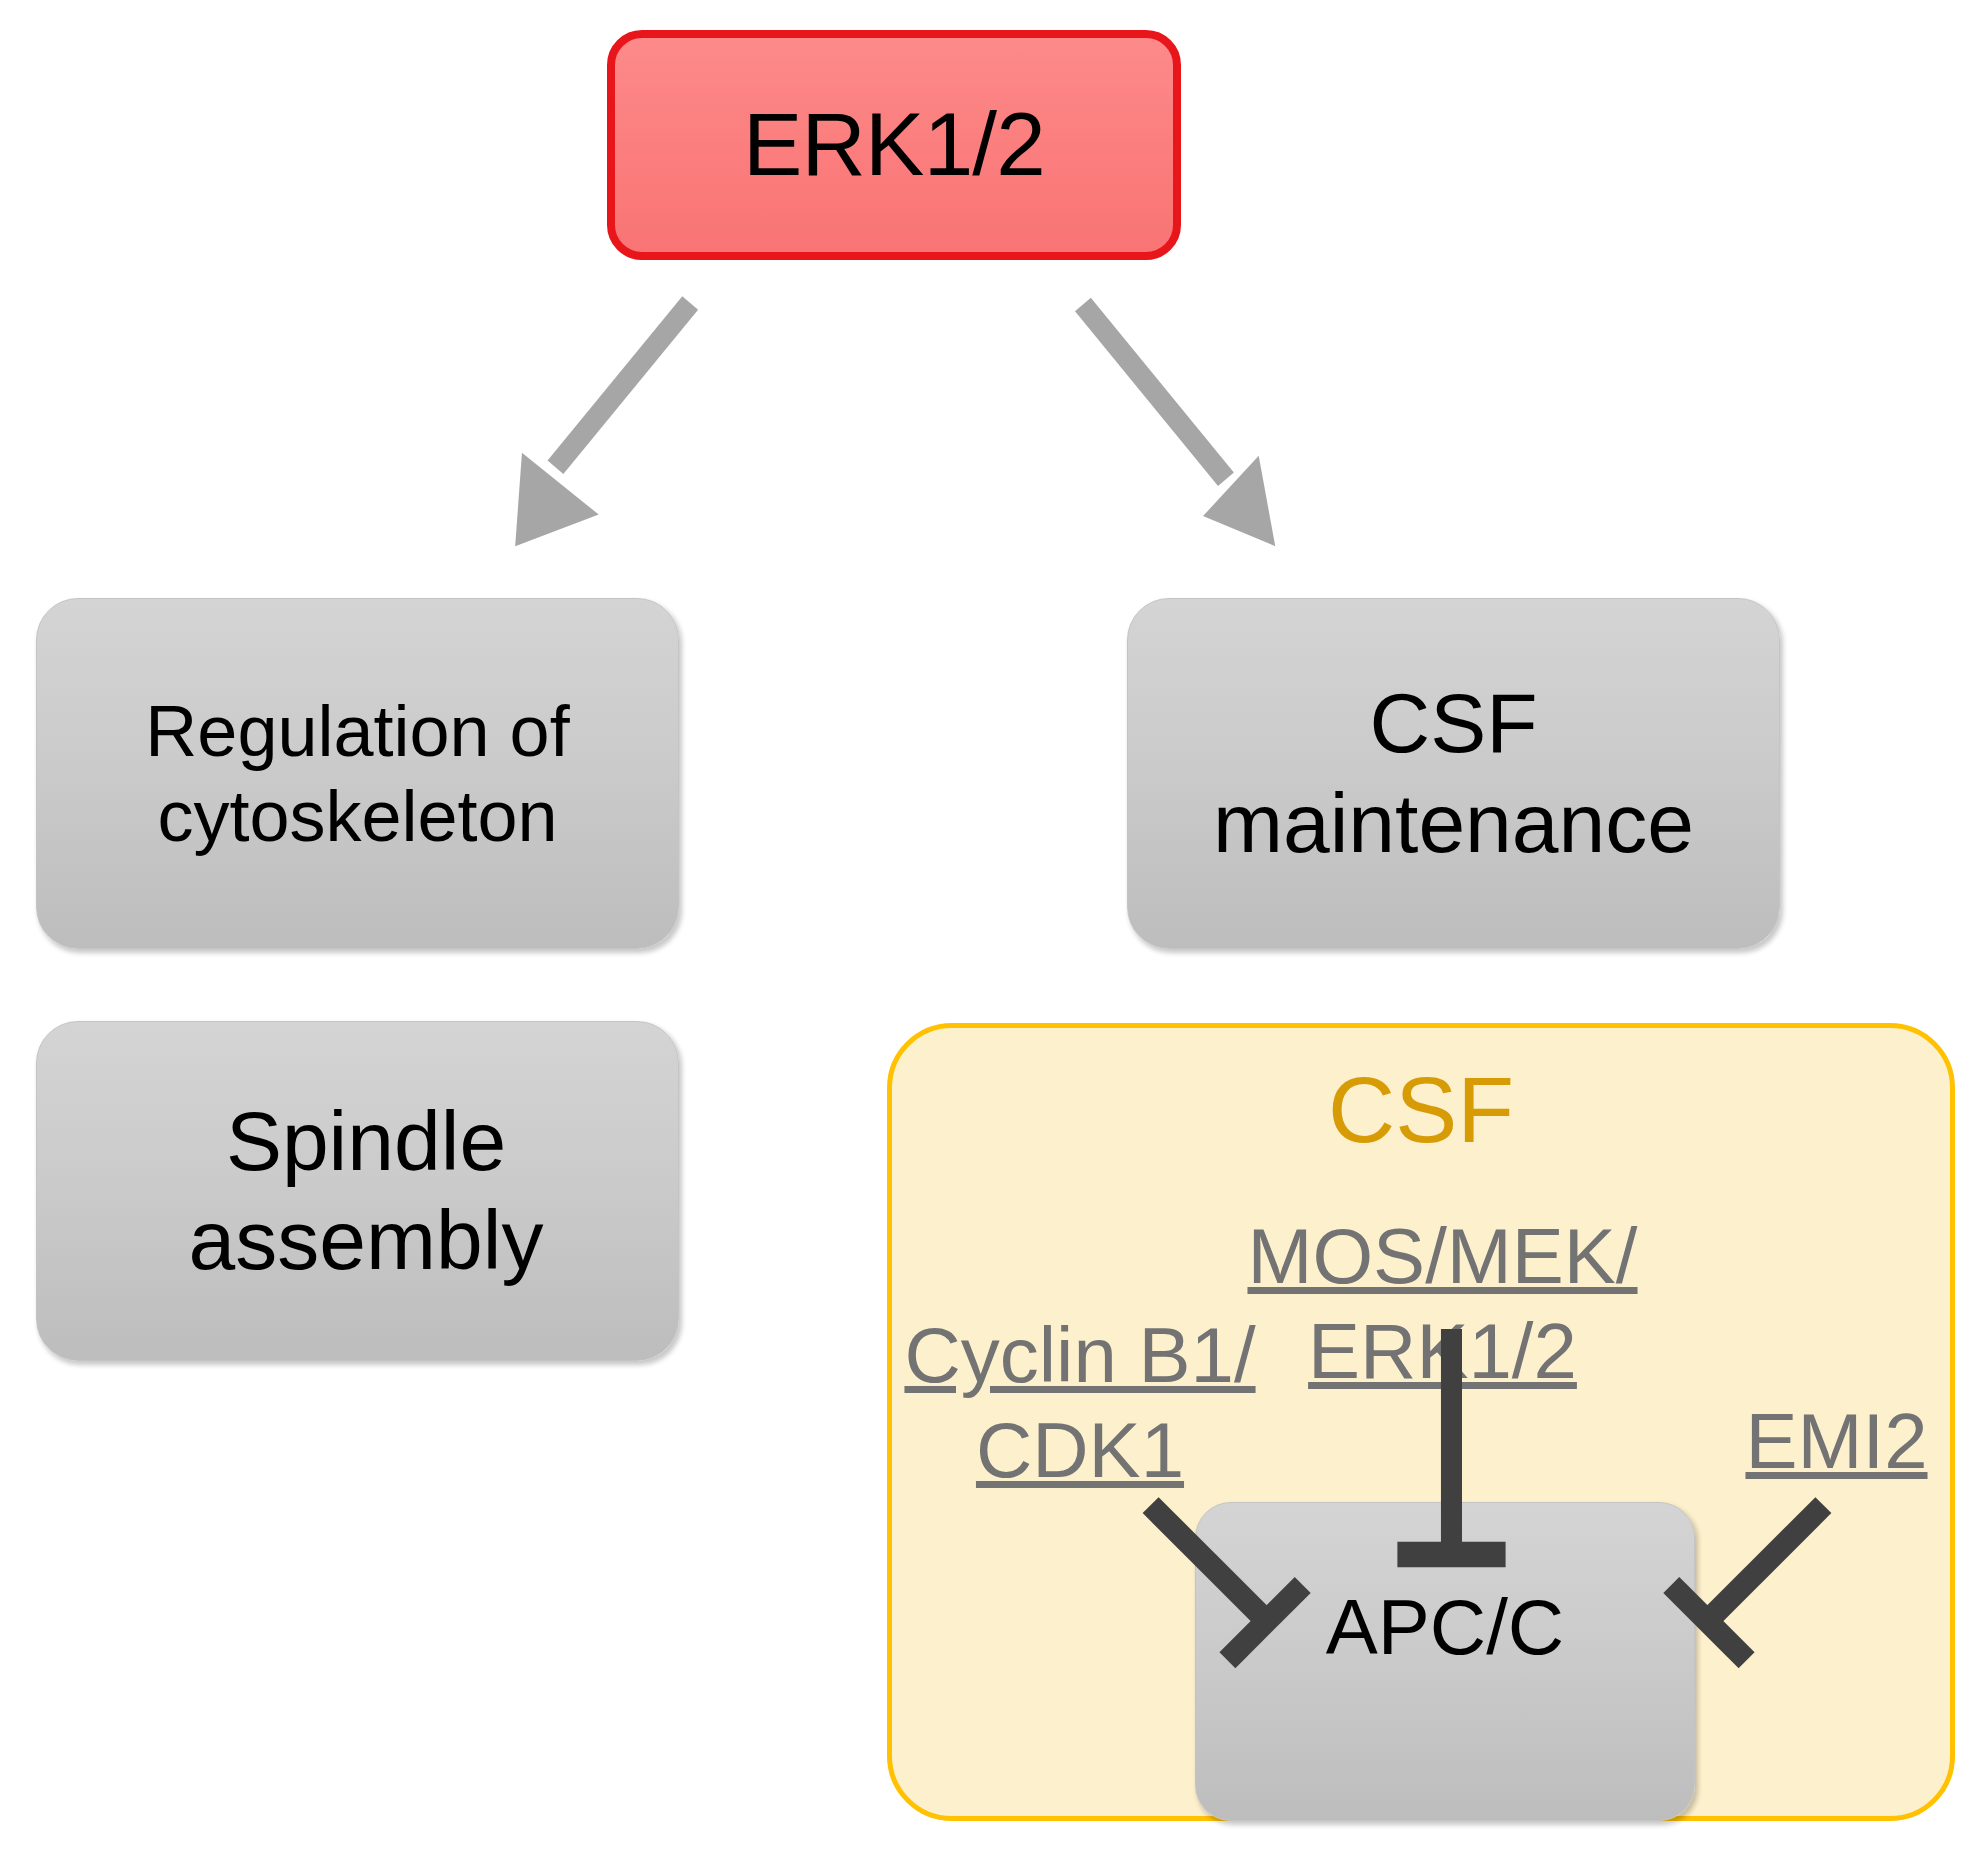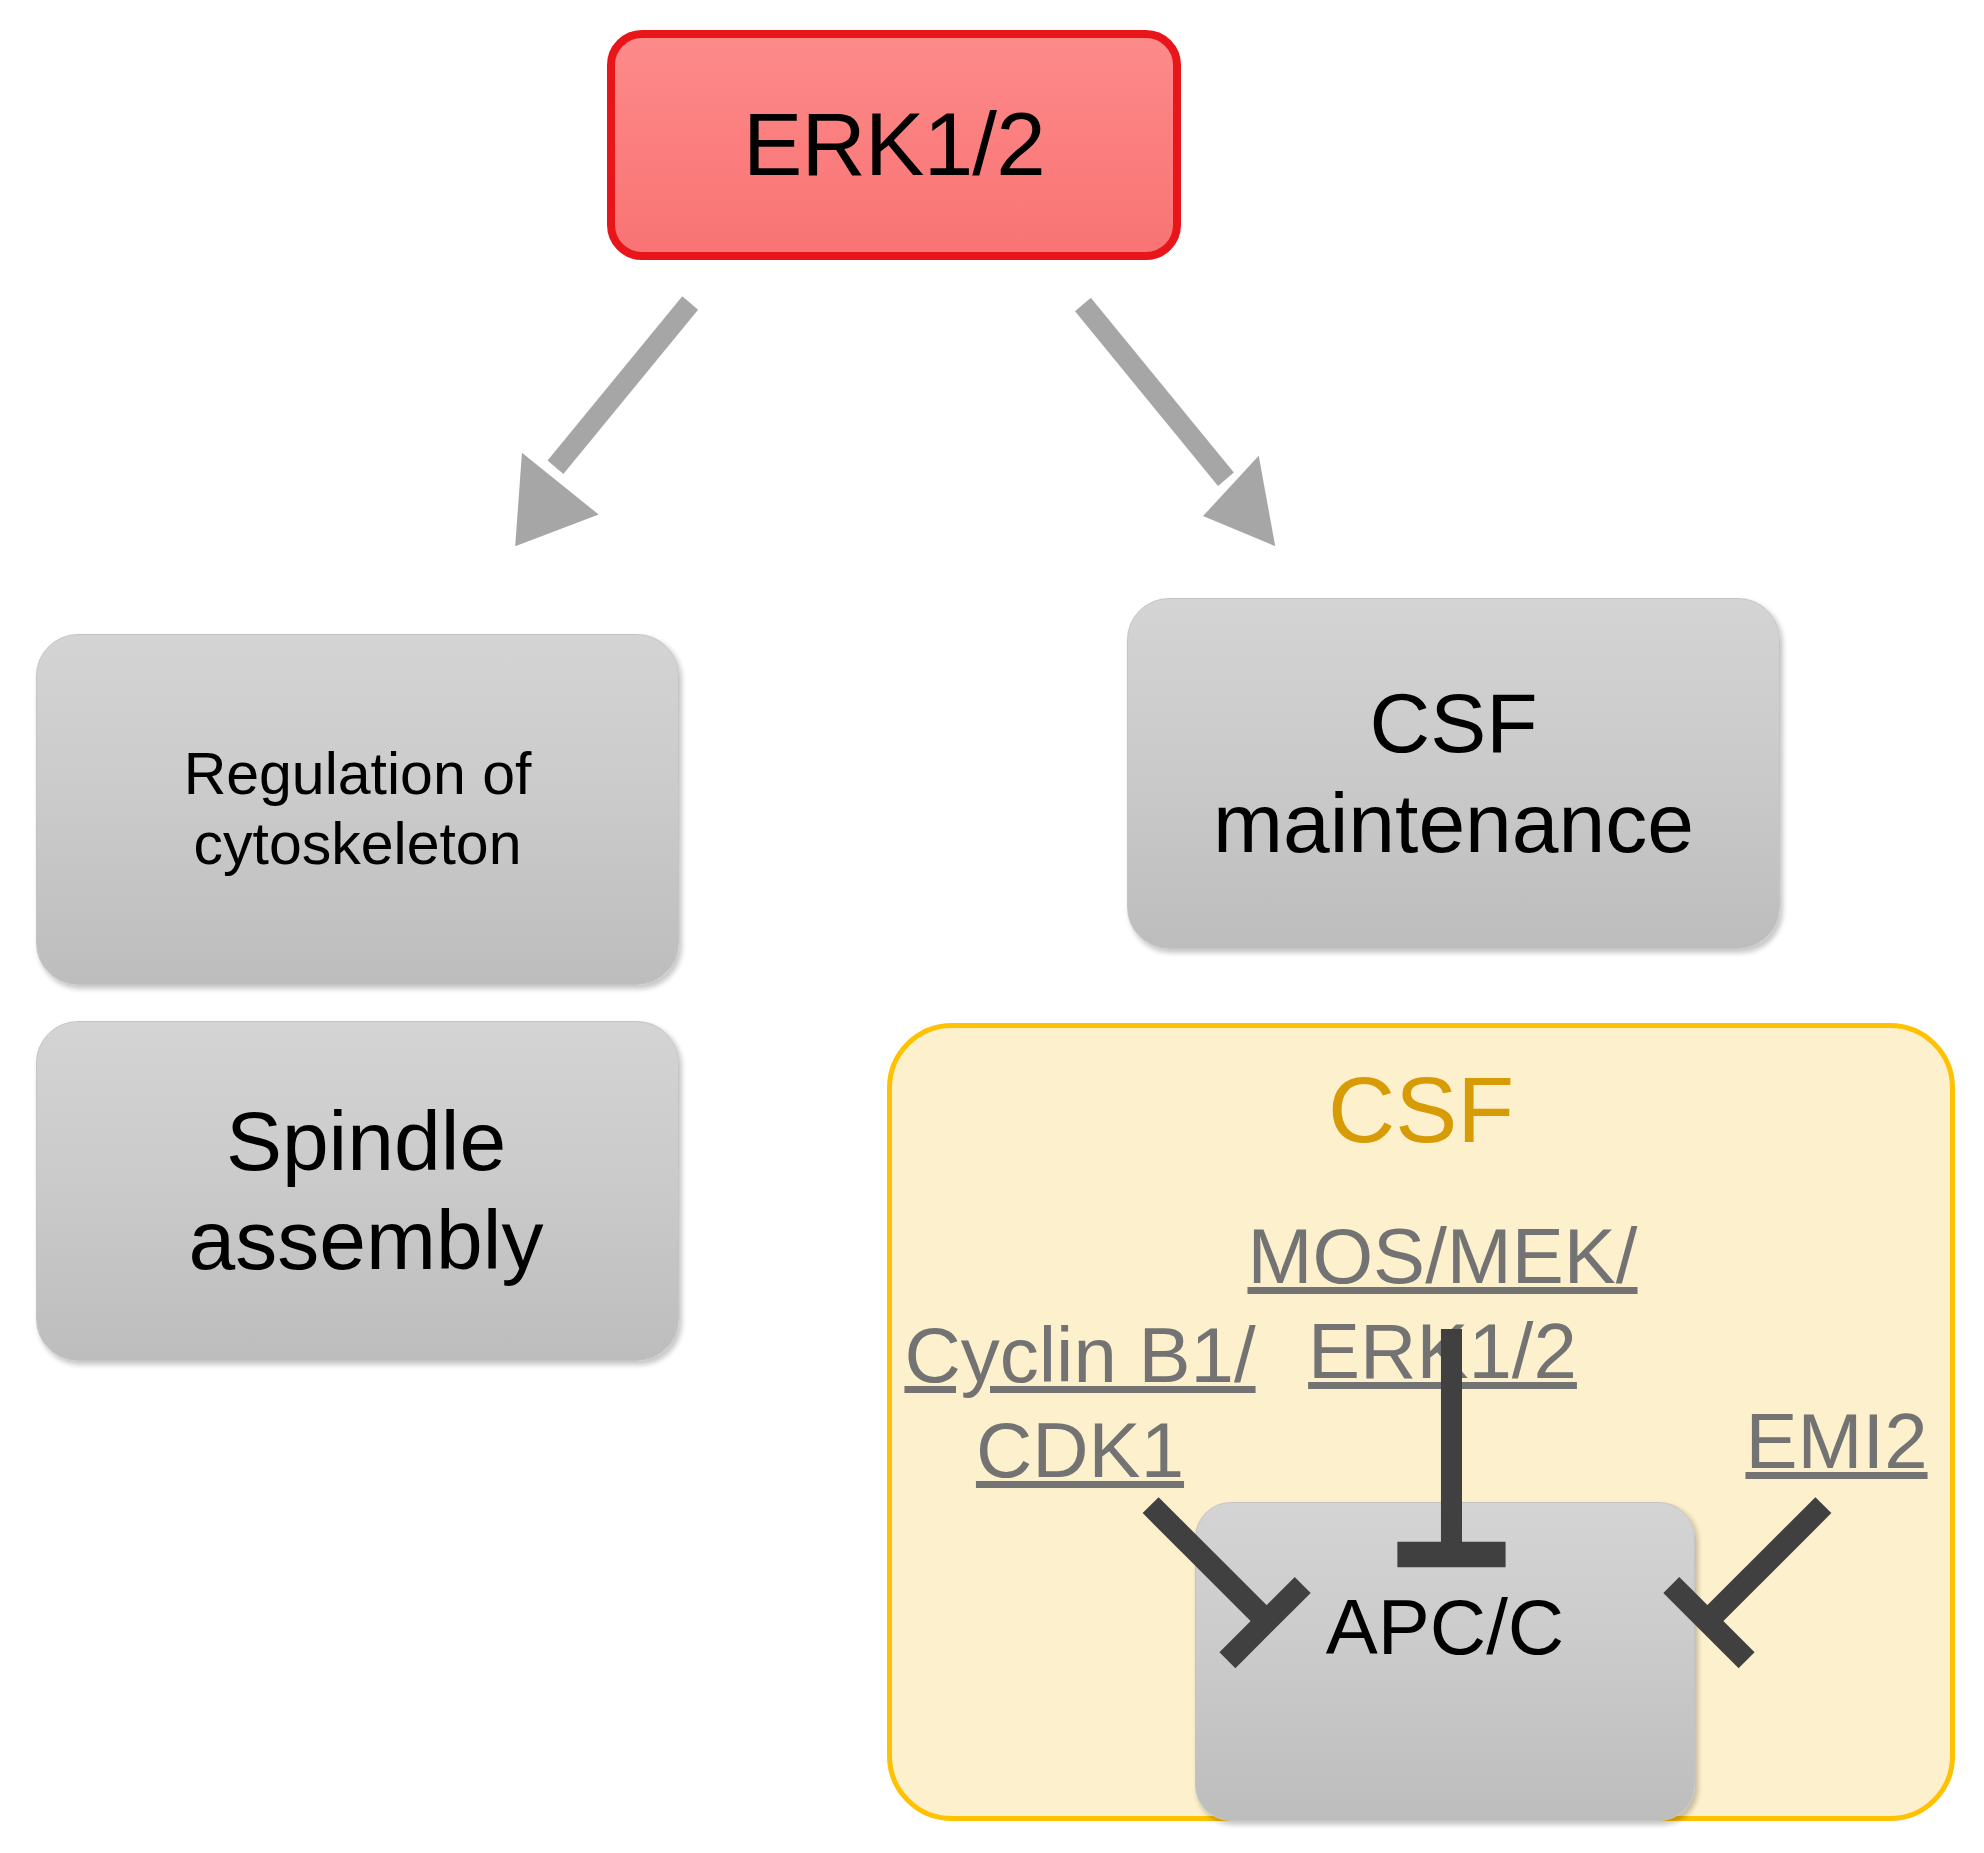--- a/index.html
+++ b/index.html
@@ -53,22 +53,21 @@
     border: 1.5px solid #C4C4C4;
     box-shadow: 2.3px 3.8px 5.3px rgba(0,0,0,0.22);
   }
 
   .node-regulation {
     left: 36px;
     top: 586px;
     width: 643px;
     height: 351px;
     border-radius: 42px;
-    font-size: 59px;
-    margin-top: 36px;
+    font-size: 72px;
   }
 
   .node-spindle {
     left: 36px;
     top: 1009px;
     width: 643px;
     height: 340px;
     border-radius: 42px;
     font-size: 84px;
     padding-left: 17px;

